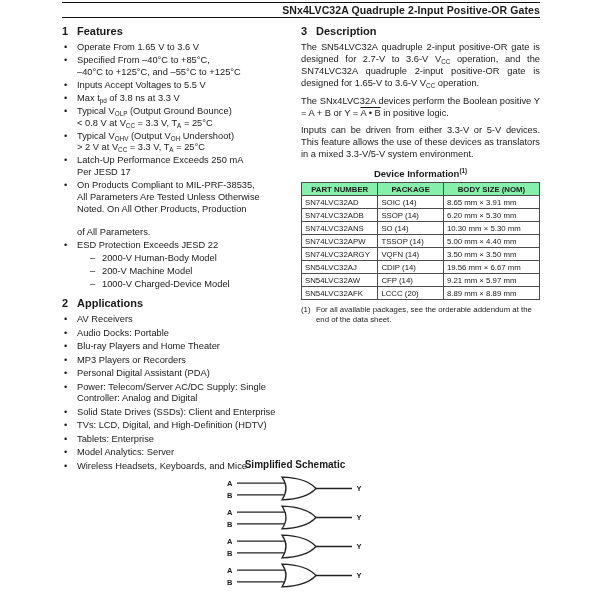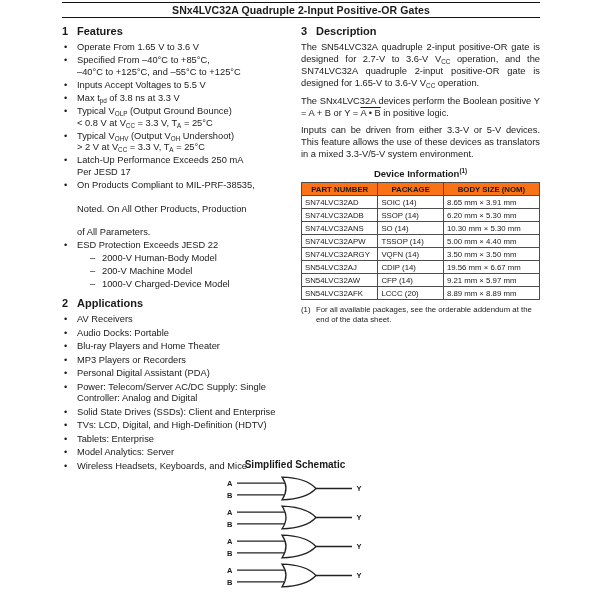--- a/index.html
+++ b/index.html
@@ -1,20 +1,20 @@
 <!DOCTYPE html>
 <html><head>
 <meta charset="utf-8">
 <style>
   html,body { margin:0; padding:0; background:#ffffff; }
   body { font-family:"Liberation Sans", sans-serif; color:#1a1a1a; -webkit-font-smoothing:antialiased; }
   .page { position:relative; width:600px; height:600px; background:#fff; overflow:hidden; }
 
   .rule-top    { position:absolute; left:62px; top:2px;  width:478px; height:1px;  background:#111; }
-  .doc-title   { position:absolute; left:62px; top:4px;  width:478px; text-align:center;
+  .doc-title   { position:absolute; left:62px; top:4px;  width:478px; text-align:right;
                  font-size:10.5px; font-weight:bold; letter-spacing:0.1px; }
   .rule-bottom { position:absolute; left:62px; top:16.5px; width:478px; height:1.8px; background:#111; }
 
   .col-left  { position:absolute; left:62px;  top:25px; width:236px; }
   .col-right { position:absolute; left:301px; top:25px; width:239px; }
 
   .sec-h { display:flex; font-size:11px; font-weight:bold; margin:0 0 5px 0; }
   .sec-h .num { width:15px; flex:none; }
   .sec-h.apps { margin-top:5px; }
 
@@ -31,21 +31,21 @@
   sub { font-size:0.68em; vertical-align:-0.25em; line-height:0; }
   .overline { text-decoration:overline; }
 
   .col-right p { margin:0 0 6px 0; font-size:9.3px; line-height:11.9px; text-align:justify; }
 
   .device-title { text-align:center; font-weight:bold; font-size:9.5px; margin:7px 0 3px 0; }
   .device-title sup { font-size:6.3px; vertical-align:super; line-height:0; }
 
   table.devinfo { width:100%; border-collapse:collapse; font-size:7.8px; table-layout:fixed; }
   table.devinfo th, table.devinfo td { border:1px solid #4d4d4d; padding:1.5px 3px; overflow:hidden; }
-  table.devinfo th { background:#f97316; text-align:center; font-weight:bold; }
+  table.devinfo th { background:#86efac; text-align:center; font-weight:bold; }
   table.devinfo td { text-align:left;margin-top:16px; }
   .cw1 { width:32%; } .cw2 { width:27%; } .cw3 { width:41%; }
 
   .footnote { display:flex; font-size:7.8px; line-height:9.6px; margin-top:5px; }
   .footnote .fn-marker { flex:none; width:15px; }
 
   .schematic { position:absolute; left:222px; top:459px; width:146px; }
   .schematic-title { text-align:center; font-weight:bold; font-size:10px; margin:0 0 4px 0; }
   .gate-row svg { display:block; }
   .gate-row svg text { font-family:"Liberation Sans", sans-serif; font-size:7.5px; font-weight:bold; fill:#1a1a1a; }
@@ -90,21 +90,21 @@
       <li>
         <span class="marker">•</span>
         <div class="li-body"><span>Typical V</span><sub>OHV</sub><span> (Output V</span><sub>OH</sub><span> Undershoot)</span><br><span>&gt; 2 V at V</span><sub>CC</sub><span> = 3.3 V, T</span><sub>A</sub><span> = 25°C</span></div>
       </li>
       <li>
         <span class="marker">•</span>
         <div class="li-body"><span>Latch-Up Performance Exceeds 250 mA</span><br><span>Per JESD 17</span></div>
       </li>
       <li>
         <span class="marker">•</span>
-        <div class="li-body"><span>On Products Compliant to MIL-PRF-38535,</span><br><br><span>Noted. On All Other Products, Production</span><br><br><span>of All Parameters.</span></div>
+        <div class="li-body"><span>On Products Compliant to MIL-PRF-38535,</span><br><span>All Parameters Are Tested Unless Otherwise</span><br><span>Noted. On All Other Products, Production</span><br><br><span>of All Parameters.</span></div>
       </li>
       <li>
         <span class="marker">•</span>
         <div class="li-body">
           <span>ESD Protection Exceeds JESD 22</span>
           <ul class="sublist">
             <li>
               <span class="marker">–</span>
               <div class="li-body">2000-V Human-Body Model</div>
             </li>

